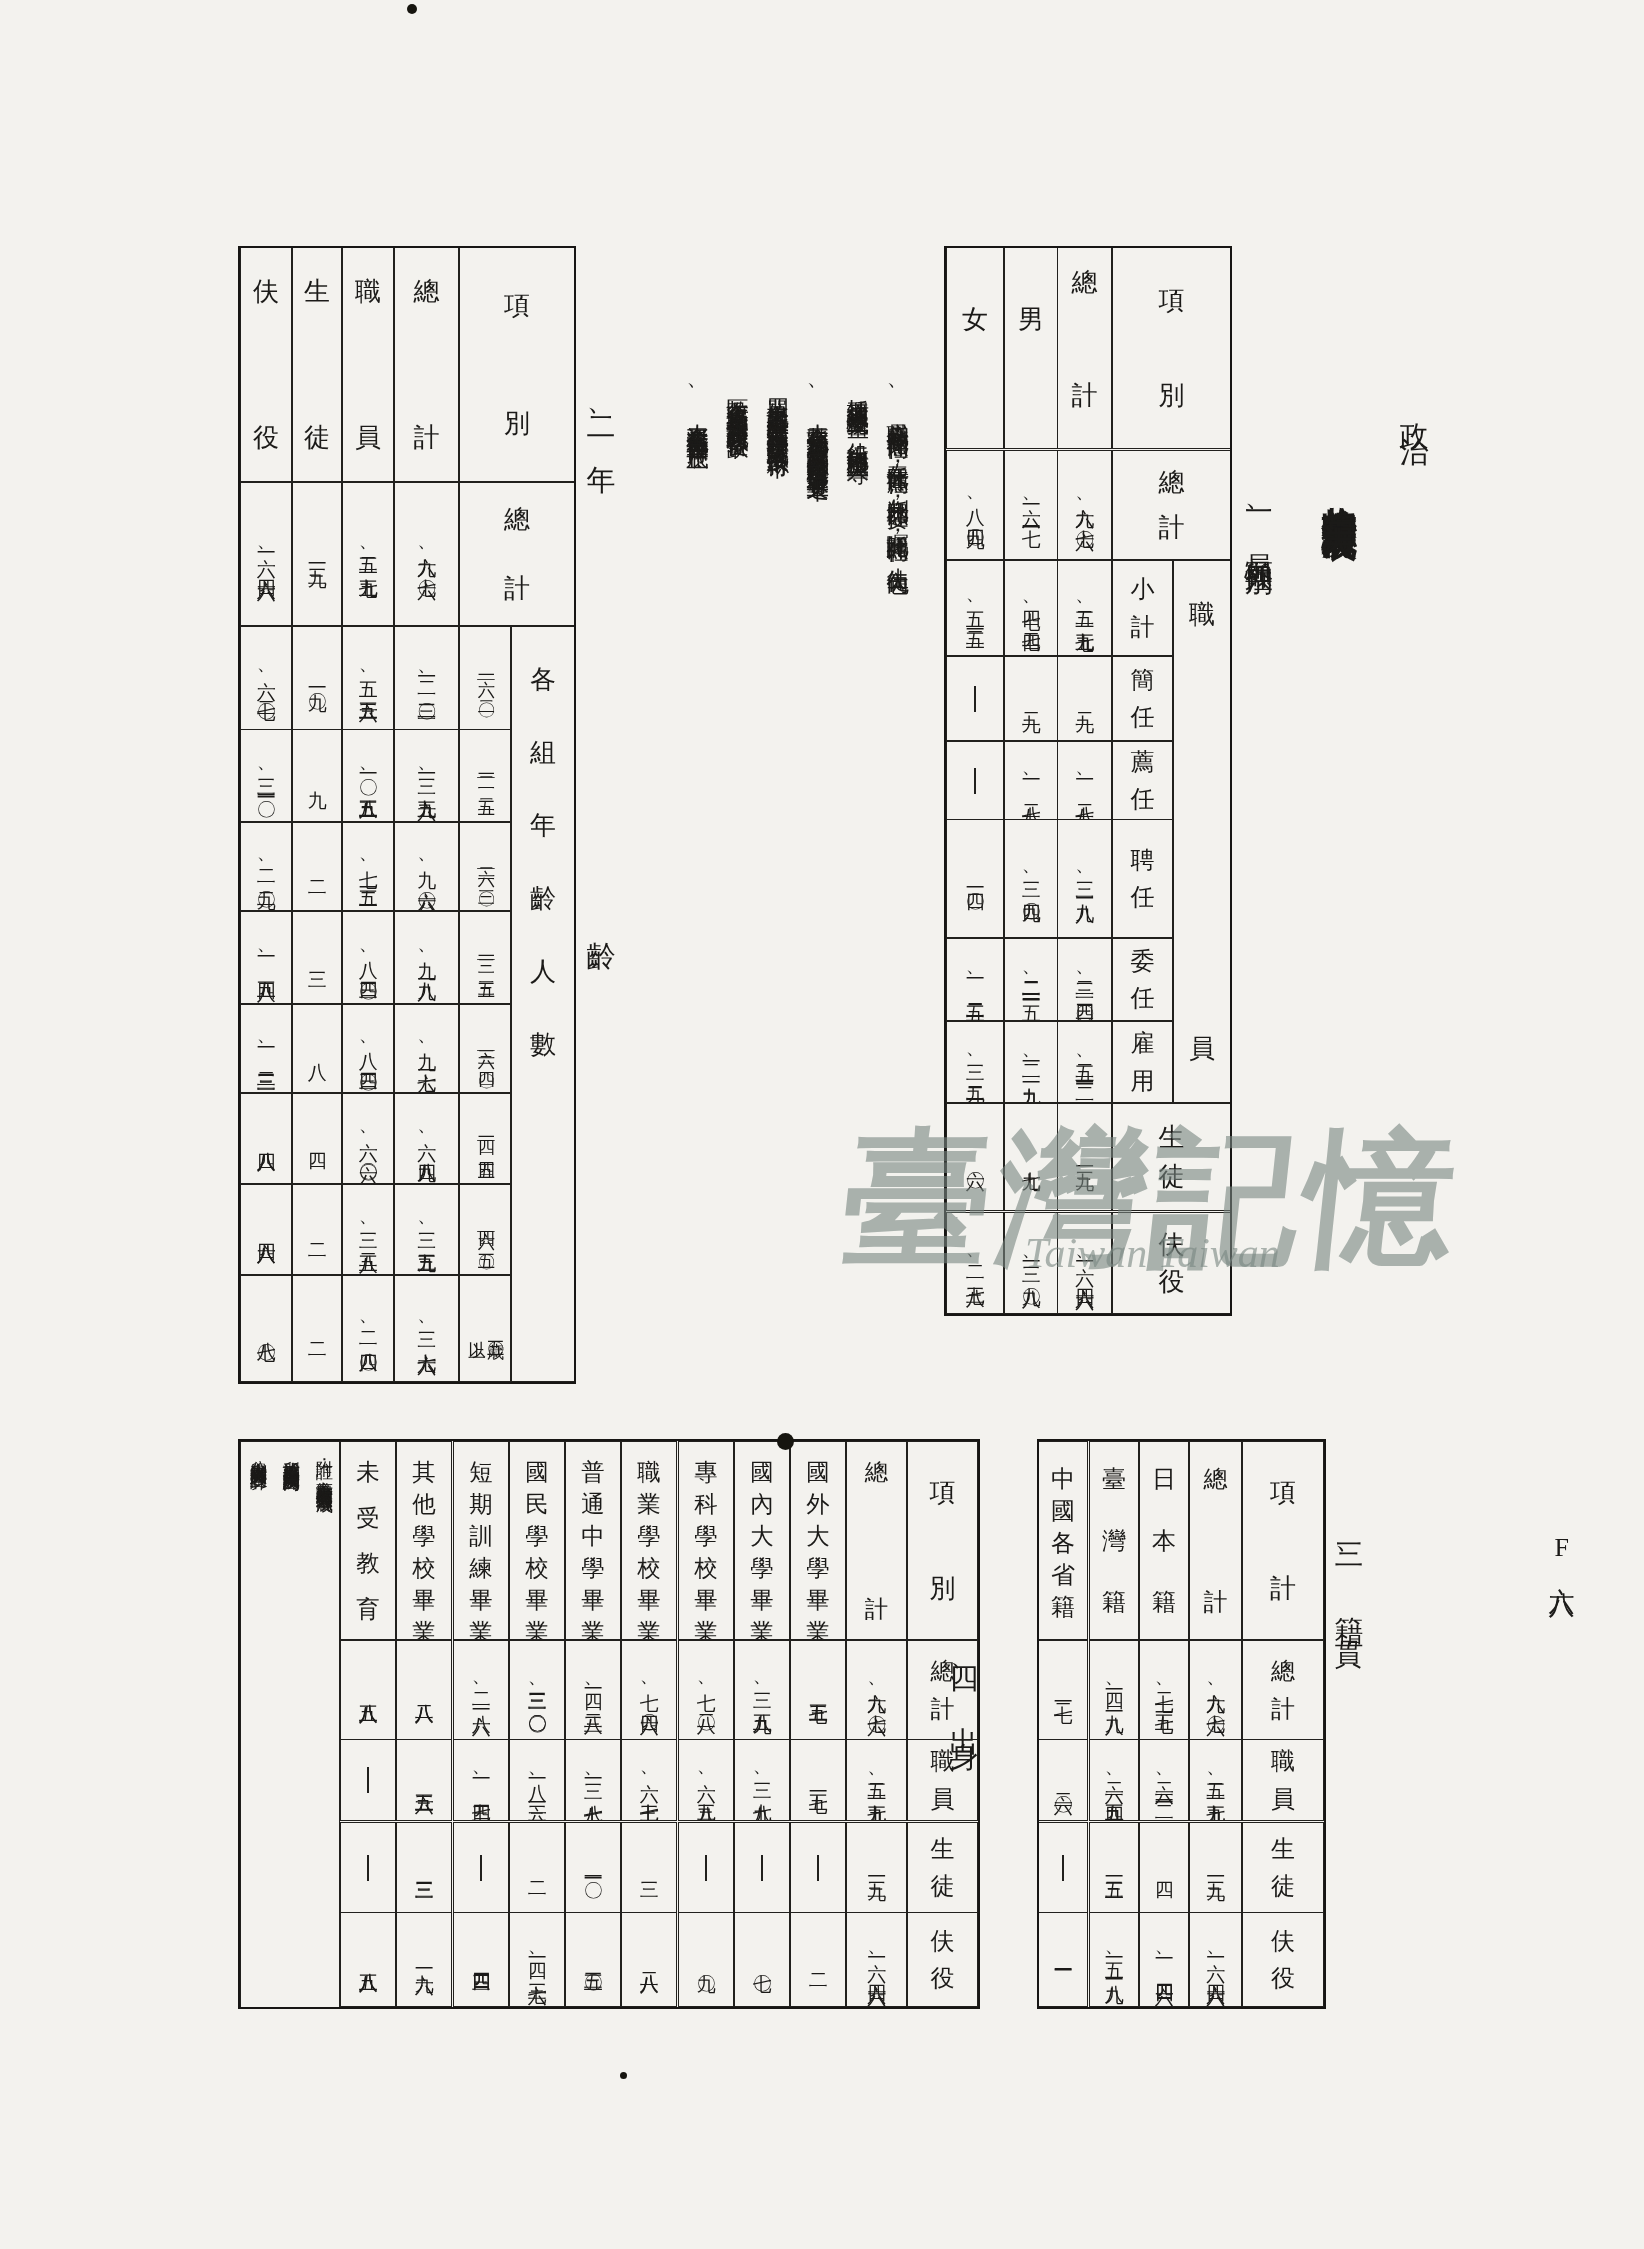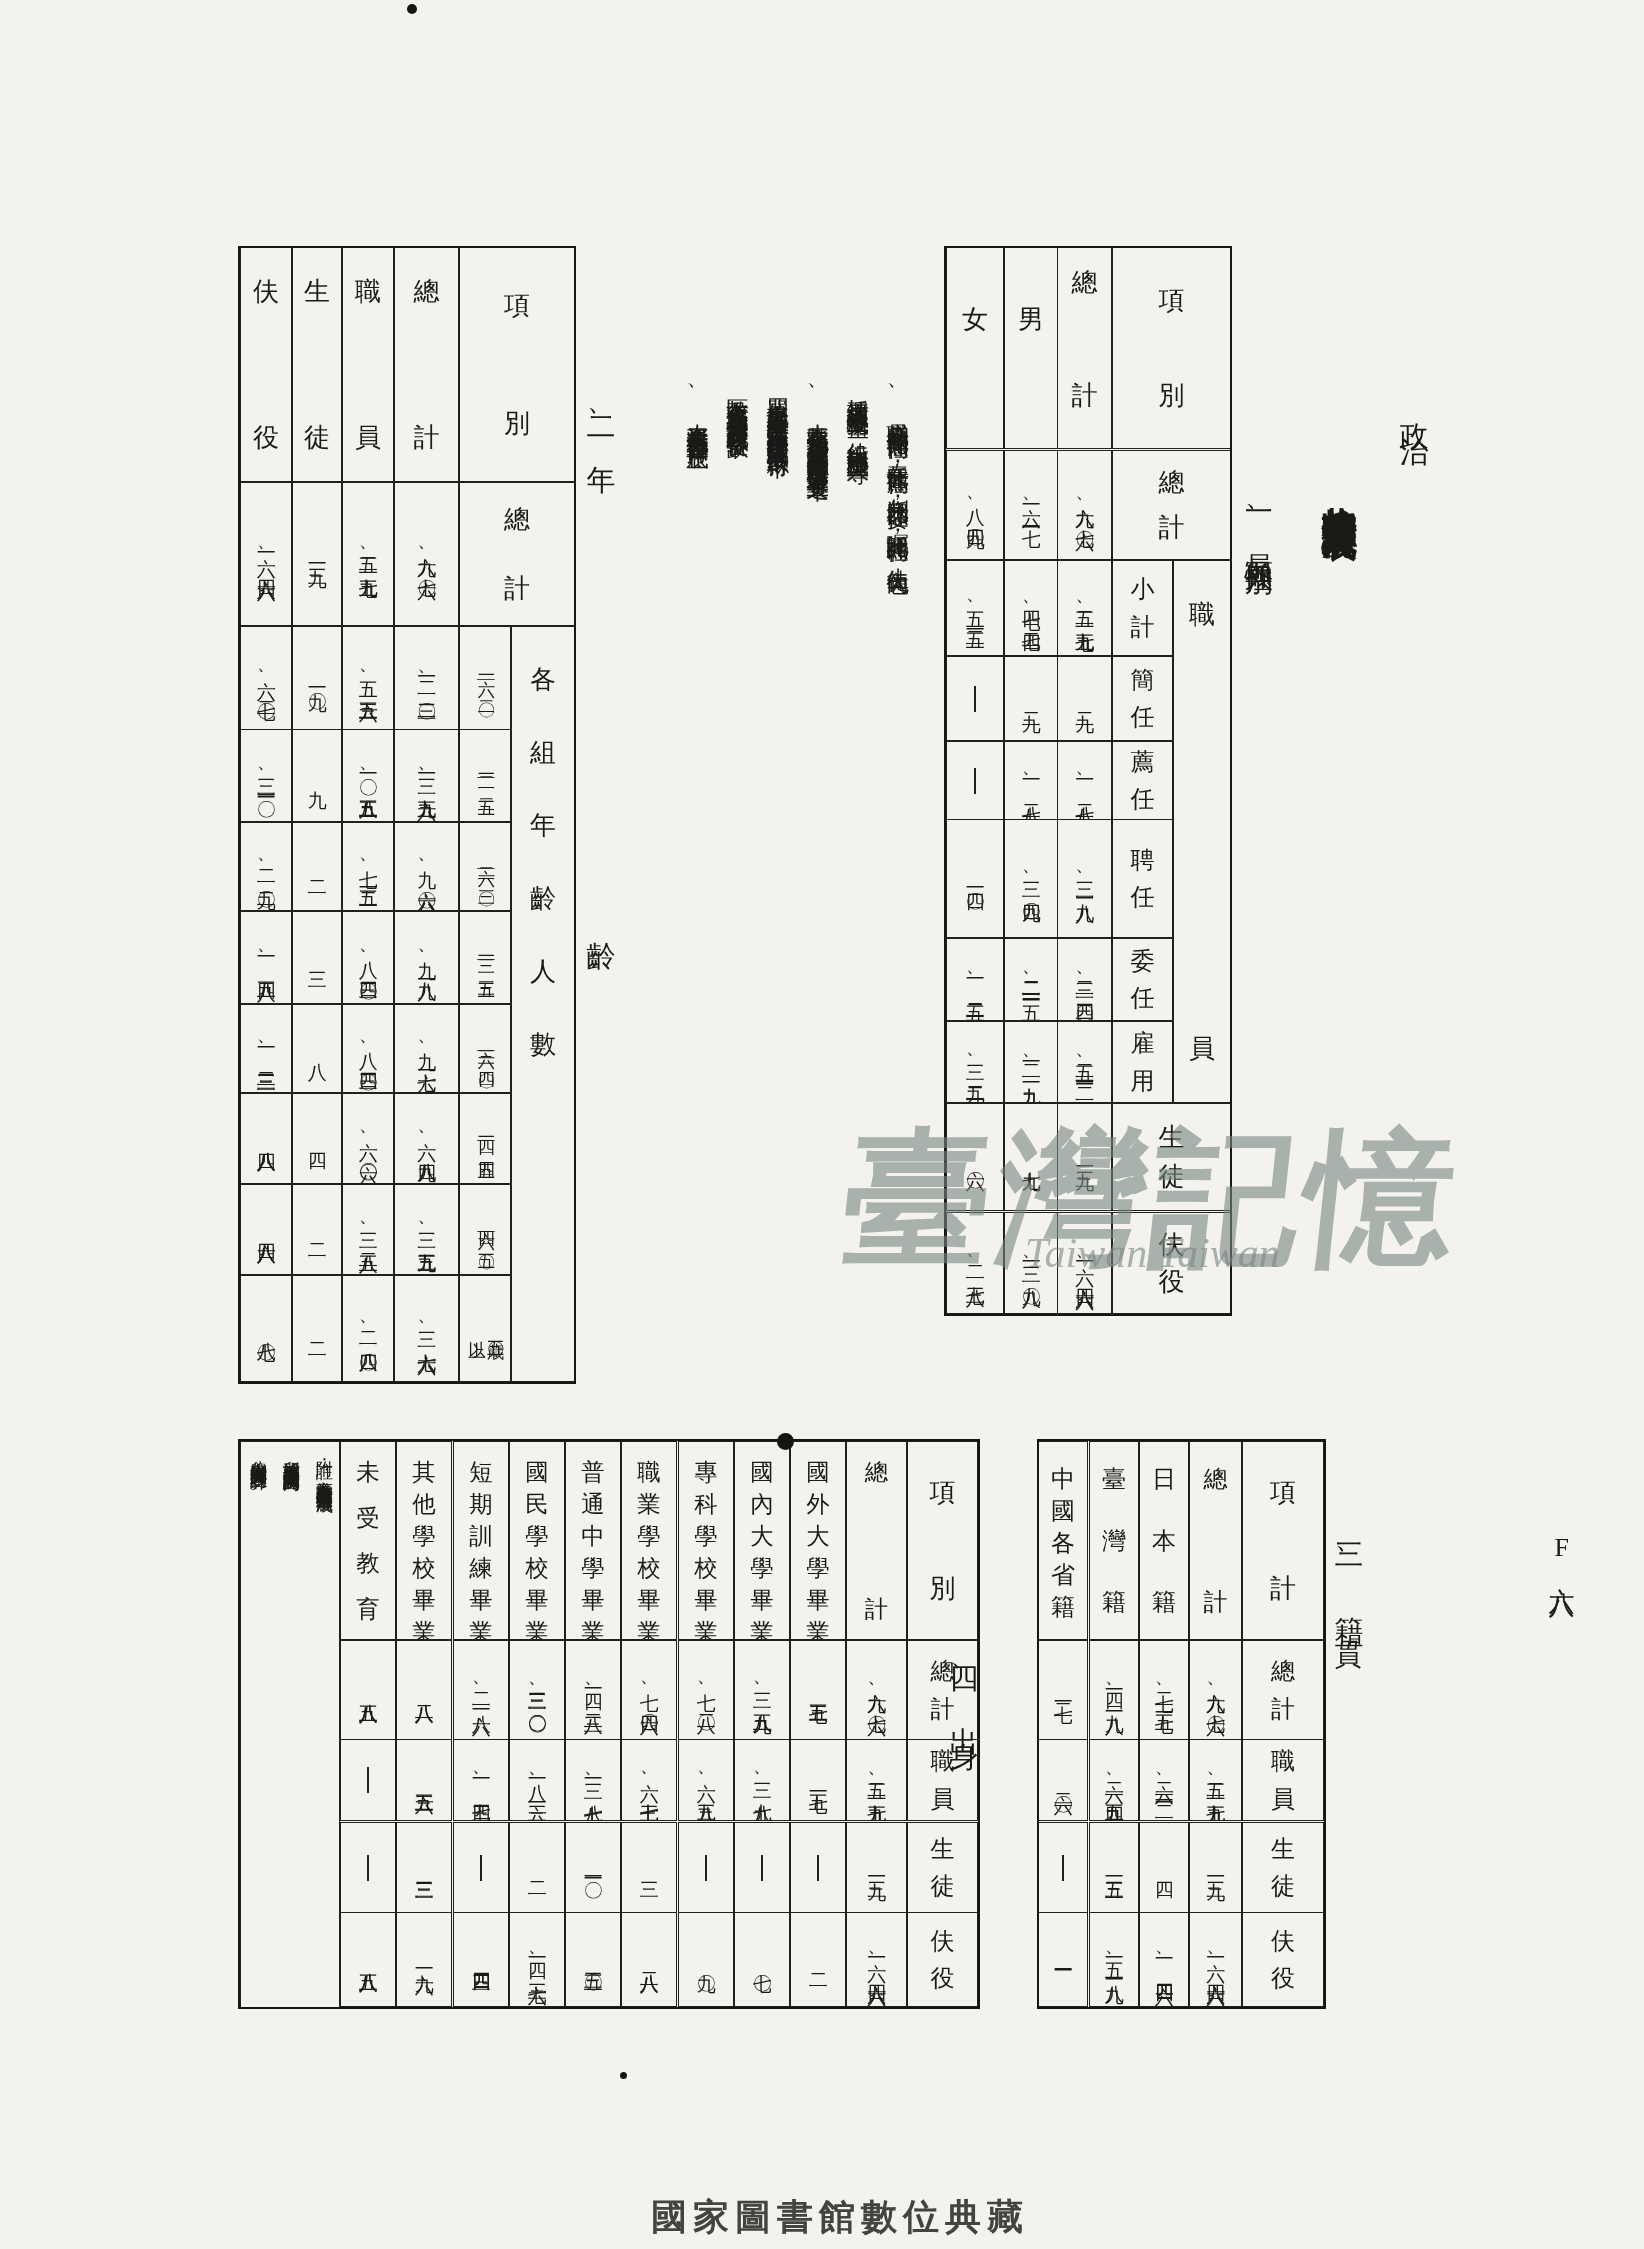--- a/index.html
+++ b/index.html
@@ -746,19 +746,18 @@
       </div>
       <div class="cell" style="left: 846px; top: 1912px; width: 61px; height: 95px;">
         <div class="vnum" style="font-size: 19px;">一六、六四六</div>
       </div>
       <div class="tframe" style="left: 238px; top: 1439px; width: 742px; height: 570px;"></div>
     </div>
 
   <div class="wm" style="left:844px;top:1101px;font-size:147px;letter-spacing:7px;font-weight:600;transform:skewX(-6deg);">臺灣記憶</div>
   <div class="wm" style="left:1025px;top:1229px;font-size:42px;font-style:italic;">Taiwan Taiwan</div>
 
-  <div class="footer-h" style="left:651px;top:2193px;font-size:36px;">國家圖書館數位典藏</div>
 
   <div class="artifact" style="left:777px;top:1433px;width:17.3px;height:17.3px;"></div>
   <div class="artifact" style="left:407px;top:3.5px;width:10.4px;height:10.4px;"></div>
   <div class="artifact" style="left:620px;top:2072px;width:7px;height:7px;"></div>
 </div>
 
 
 </body></html>

